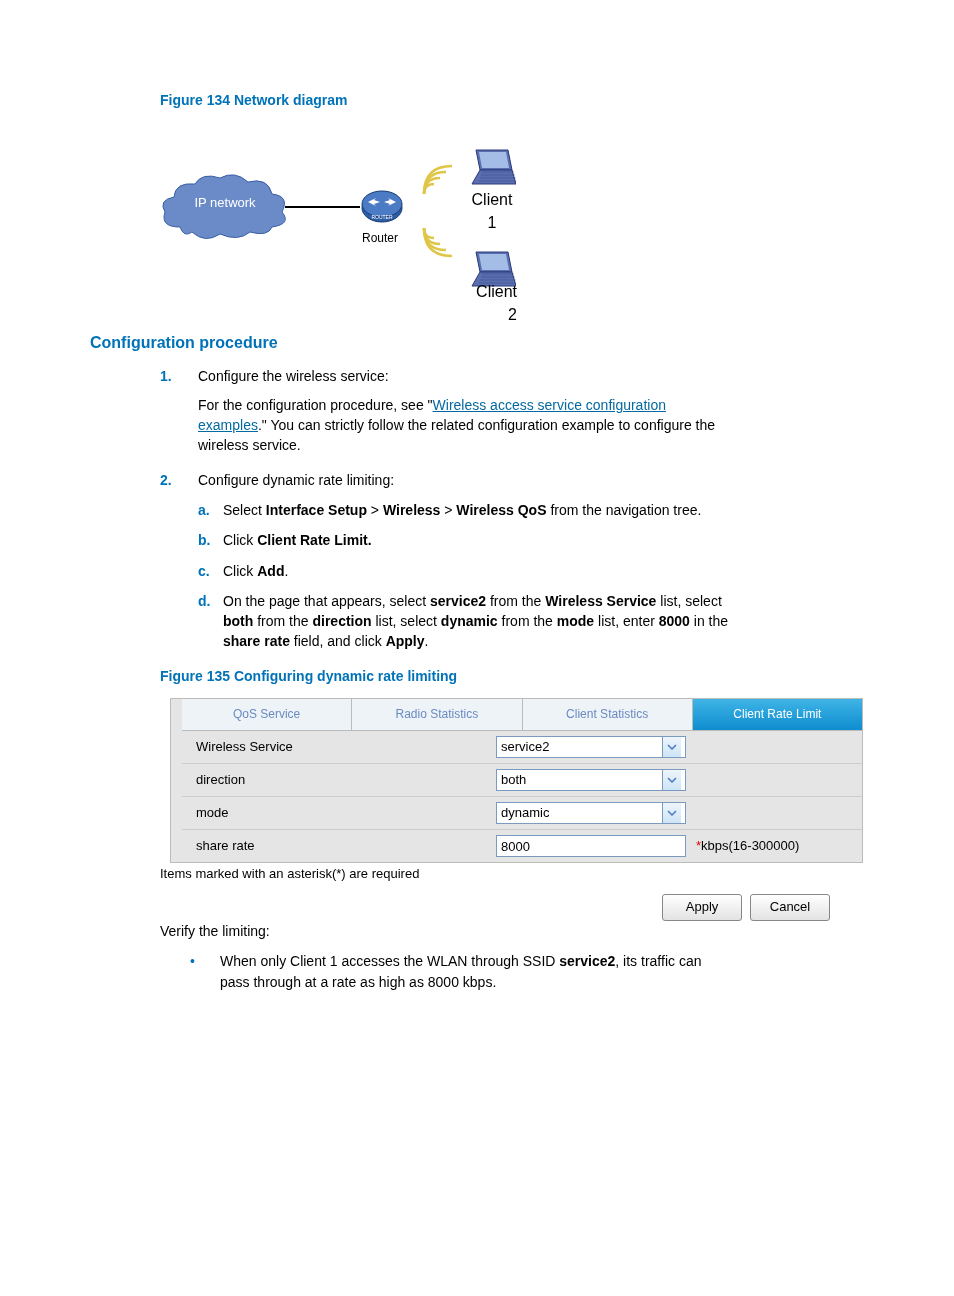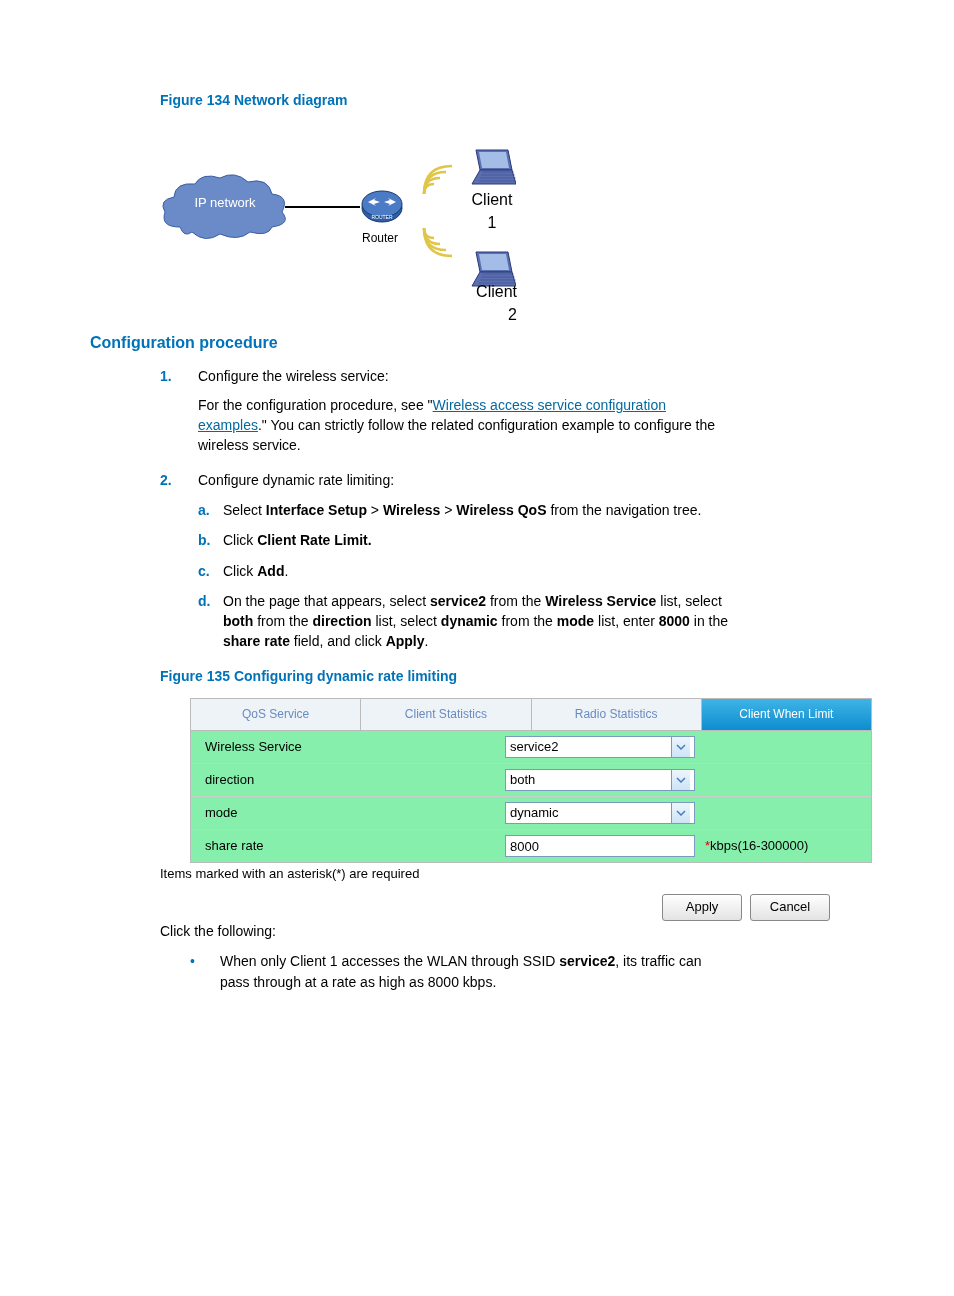--- a/index.html
+++ b/index.html
@@ -140,26 +140,27 @@
   ul.bullets > li::before {
     content: "•";
     color: #0073b8;
     position: absolute;
     left: 30px;
     top: 0;
     font-size: 14px;
   }
 
   .ui-shot {
-    margin-left: 100px;
+    margin-left: 80px;
     width: 680px;
     border: 1px solid #bbb;
     font-size: 13px;
-    background: #86efac;
+    background: #e5e5e5;
     margin-bottom: 2px;
+    padding-left: 11px;
   }
   .tab-row {
     display: flex;
     border-bottom: 1px solid #bbb;
   }
   .tab {
     flex: 1;
     text-align: center;
     padding: 7px 4px;
     border-right: 1px solid #bbb;
@@ -363,23 +364,23 @@
         </li>
       </ol>
     </li>
   </ol>
 
   <div class="fig-caption">Figure 135 Configuring dynamic rate limiting</div>
 
   <div class="ui-shot">
     <div class="tab-row">
       <div class="tab">QoS Service</div>
+      <div class="tab">Radio Statistics</div>
       <div class="tab">Client Statistics</div>
-      <div class="tab">Radio Statistics</div>
-      <div class="tab active">Client When Limit</div>
+      <div class="tab active">Client Rate Limit</div>
     </div>
     <div class="form-row">
       <div class="form-label">Wireless Service</div>
       <div class="form-input-wrap">
         <div class="pseudo-select">
           <span>service2</span>
           <span class="sel-btn">
               <svg viewBox="0 0 10 6">
                 <path d="M1 1 L5 5 L9 1" stroke="#4a7bc4" fill="none" stroke-width="1.5"></path>
               </svg>
@@ -420,20 +421,20 @@
       </div>
       <div class="form-note"><span class="asterisk">*</span><span>kbps(16-300000)</span></div>
     </div>
   </div>
   <div class="req-note">Items marked with an asterisk(*) are required</div>
   <div class="btn-row">
     <span class="ui-btn">Apply</span>
     <span class="ui-btn">Cancel</span>
   </div>
 
-  <div style="margin-left:70px; margin-bottom:10px;">Click the following:</div>
+  <div style="margin-left:70px; margin-bottom:10px;">Verify the limiting:</div>
   <ul class="bullets">
     <li>
       <span>When only Client 1 accesses the WLAN through SSID </span><b>service2</b><span>, its traffic can pass through at a rate as high as 8000 kbps.</span>
     </li>
   </ul>
 
 </div>
 
 </body></html>

